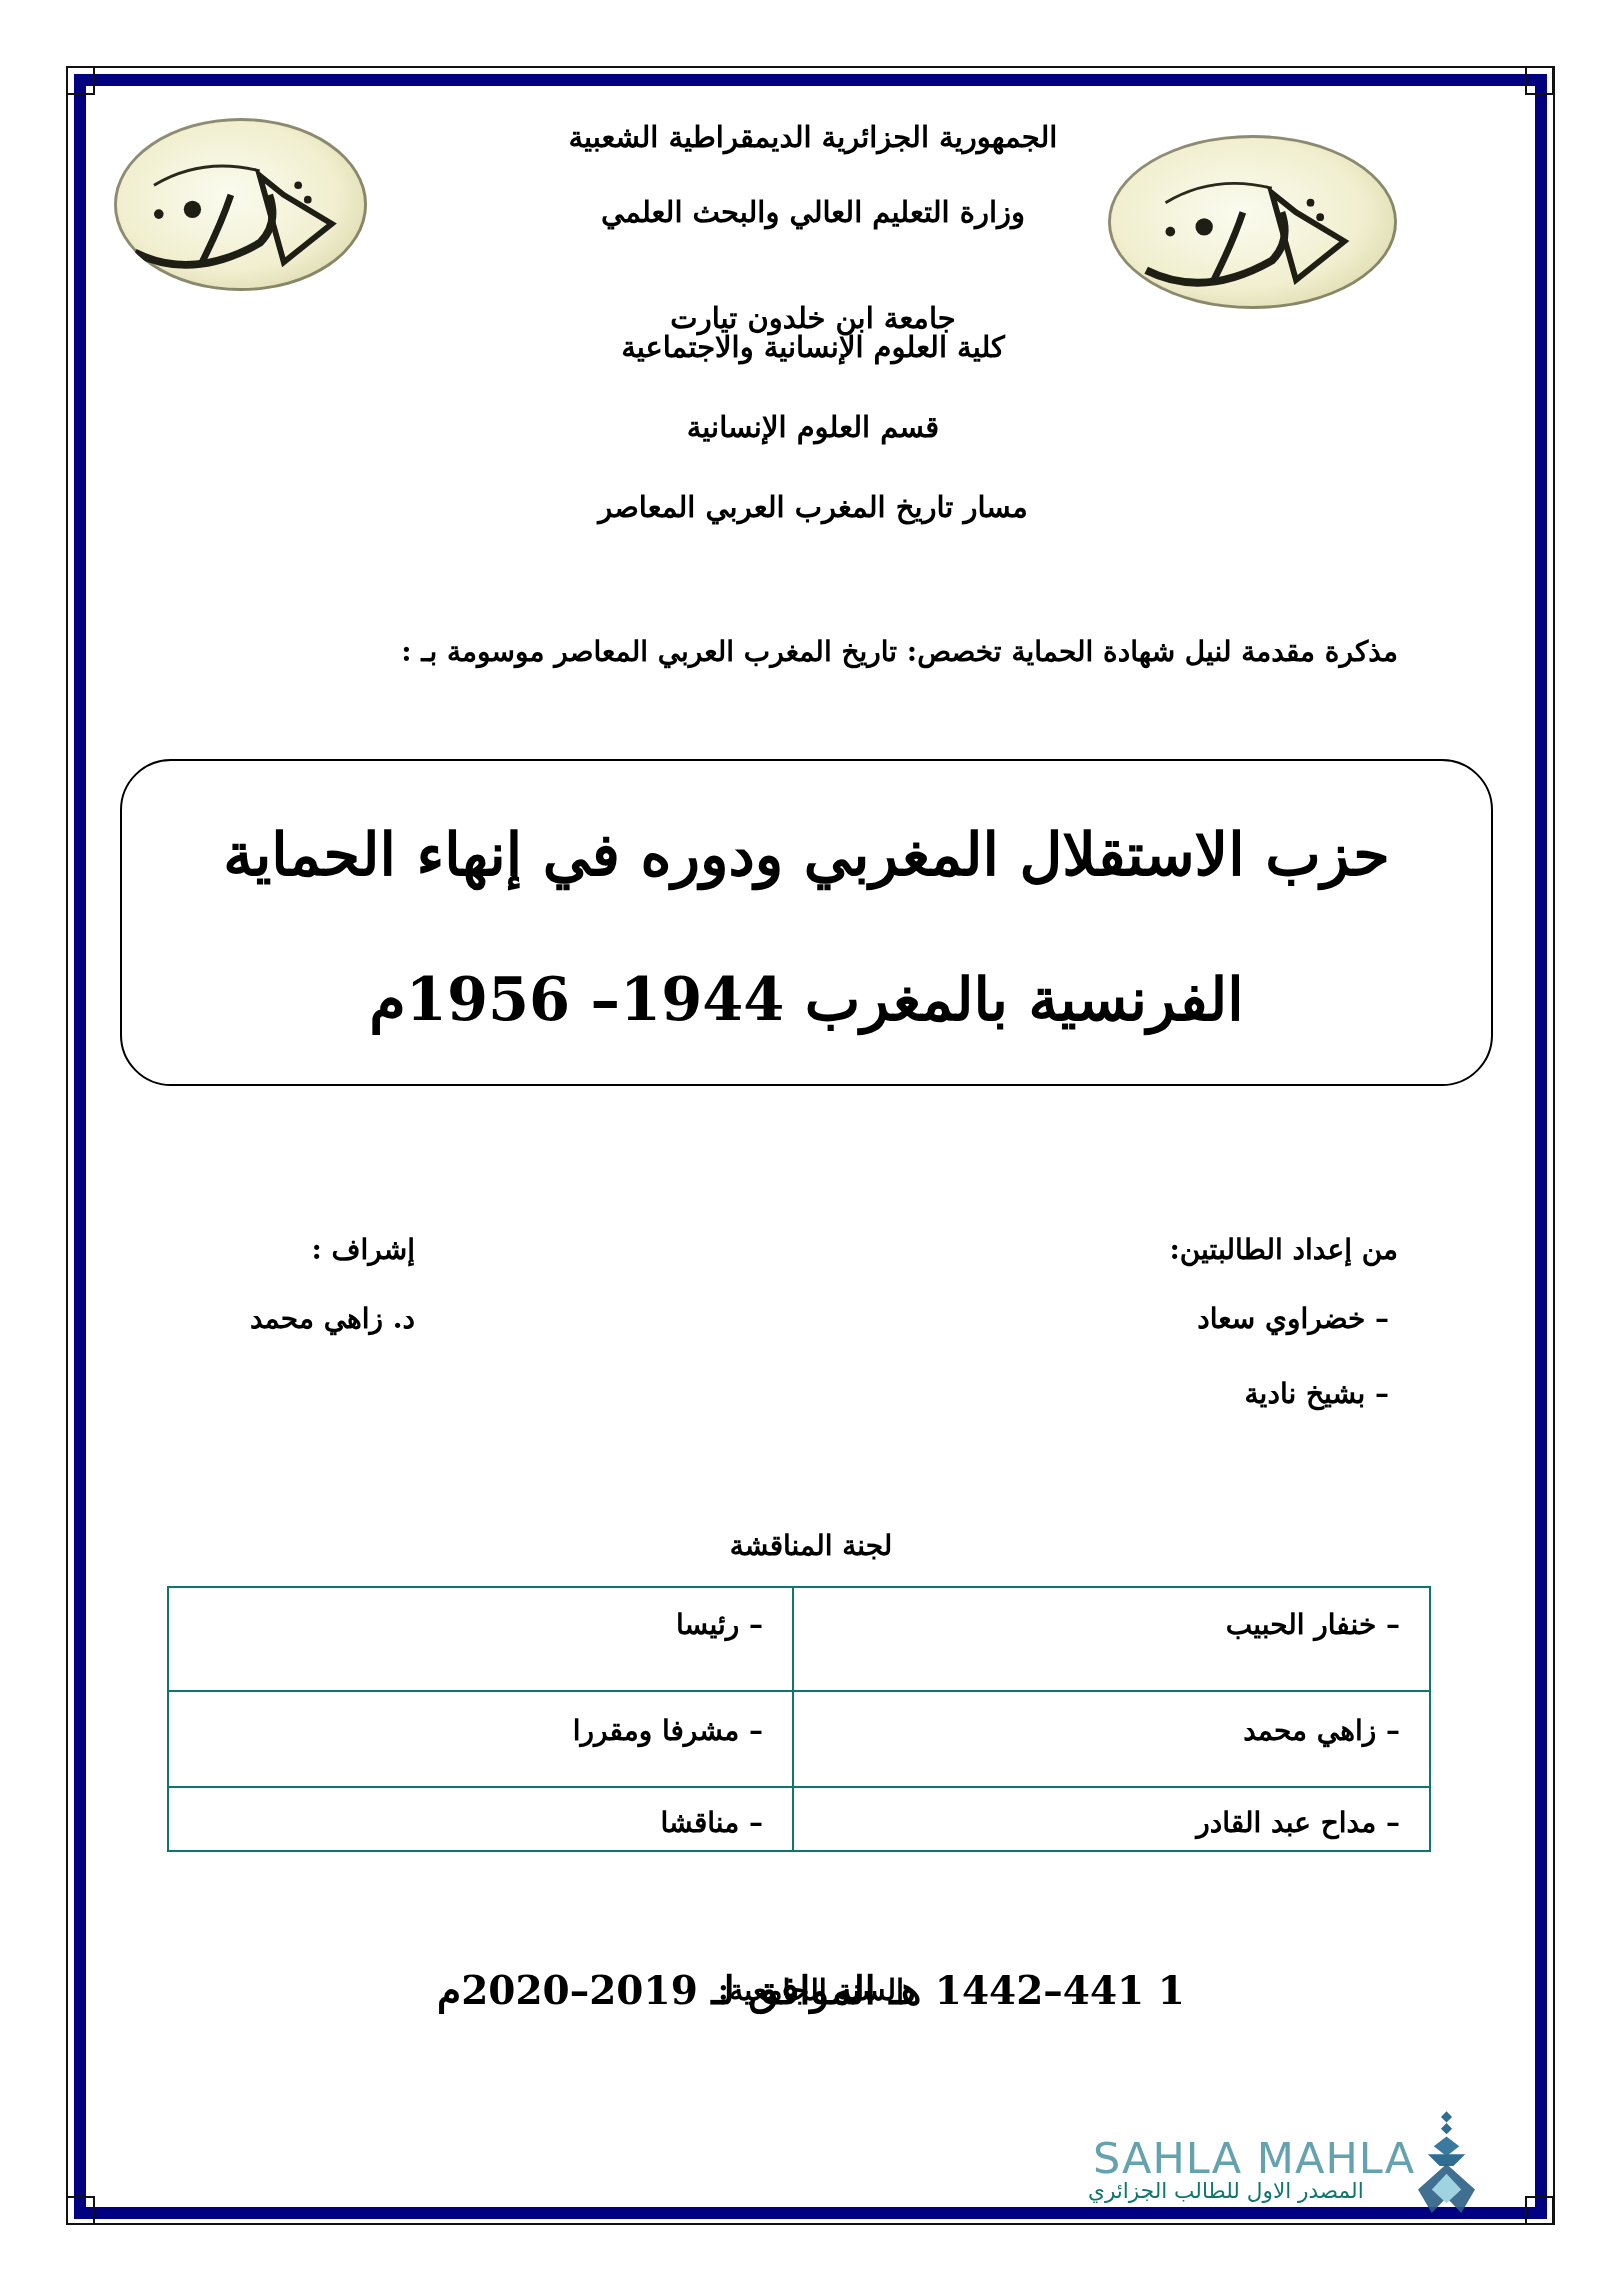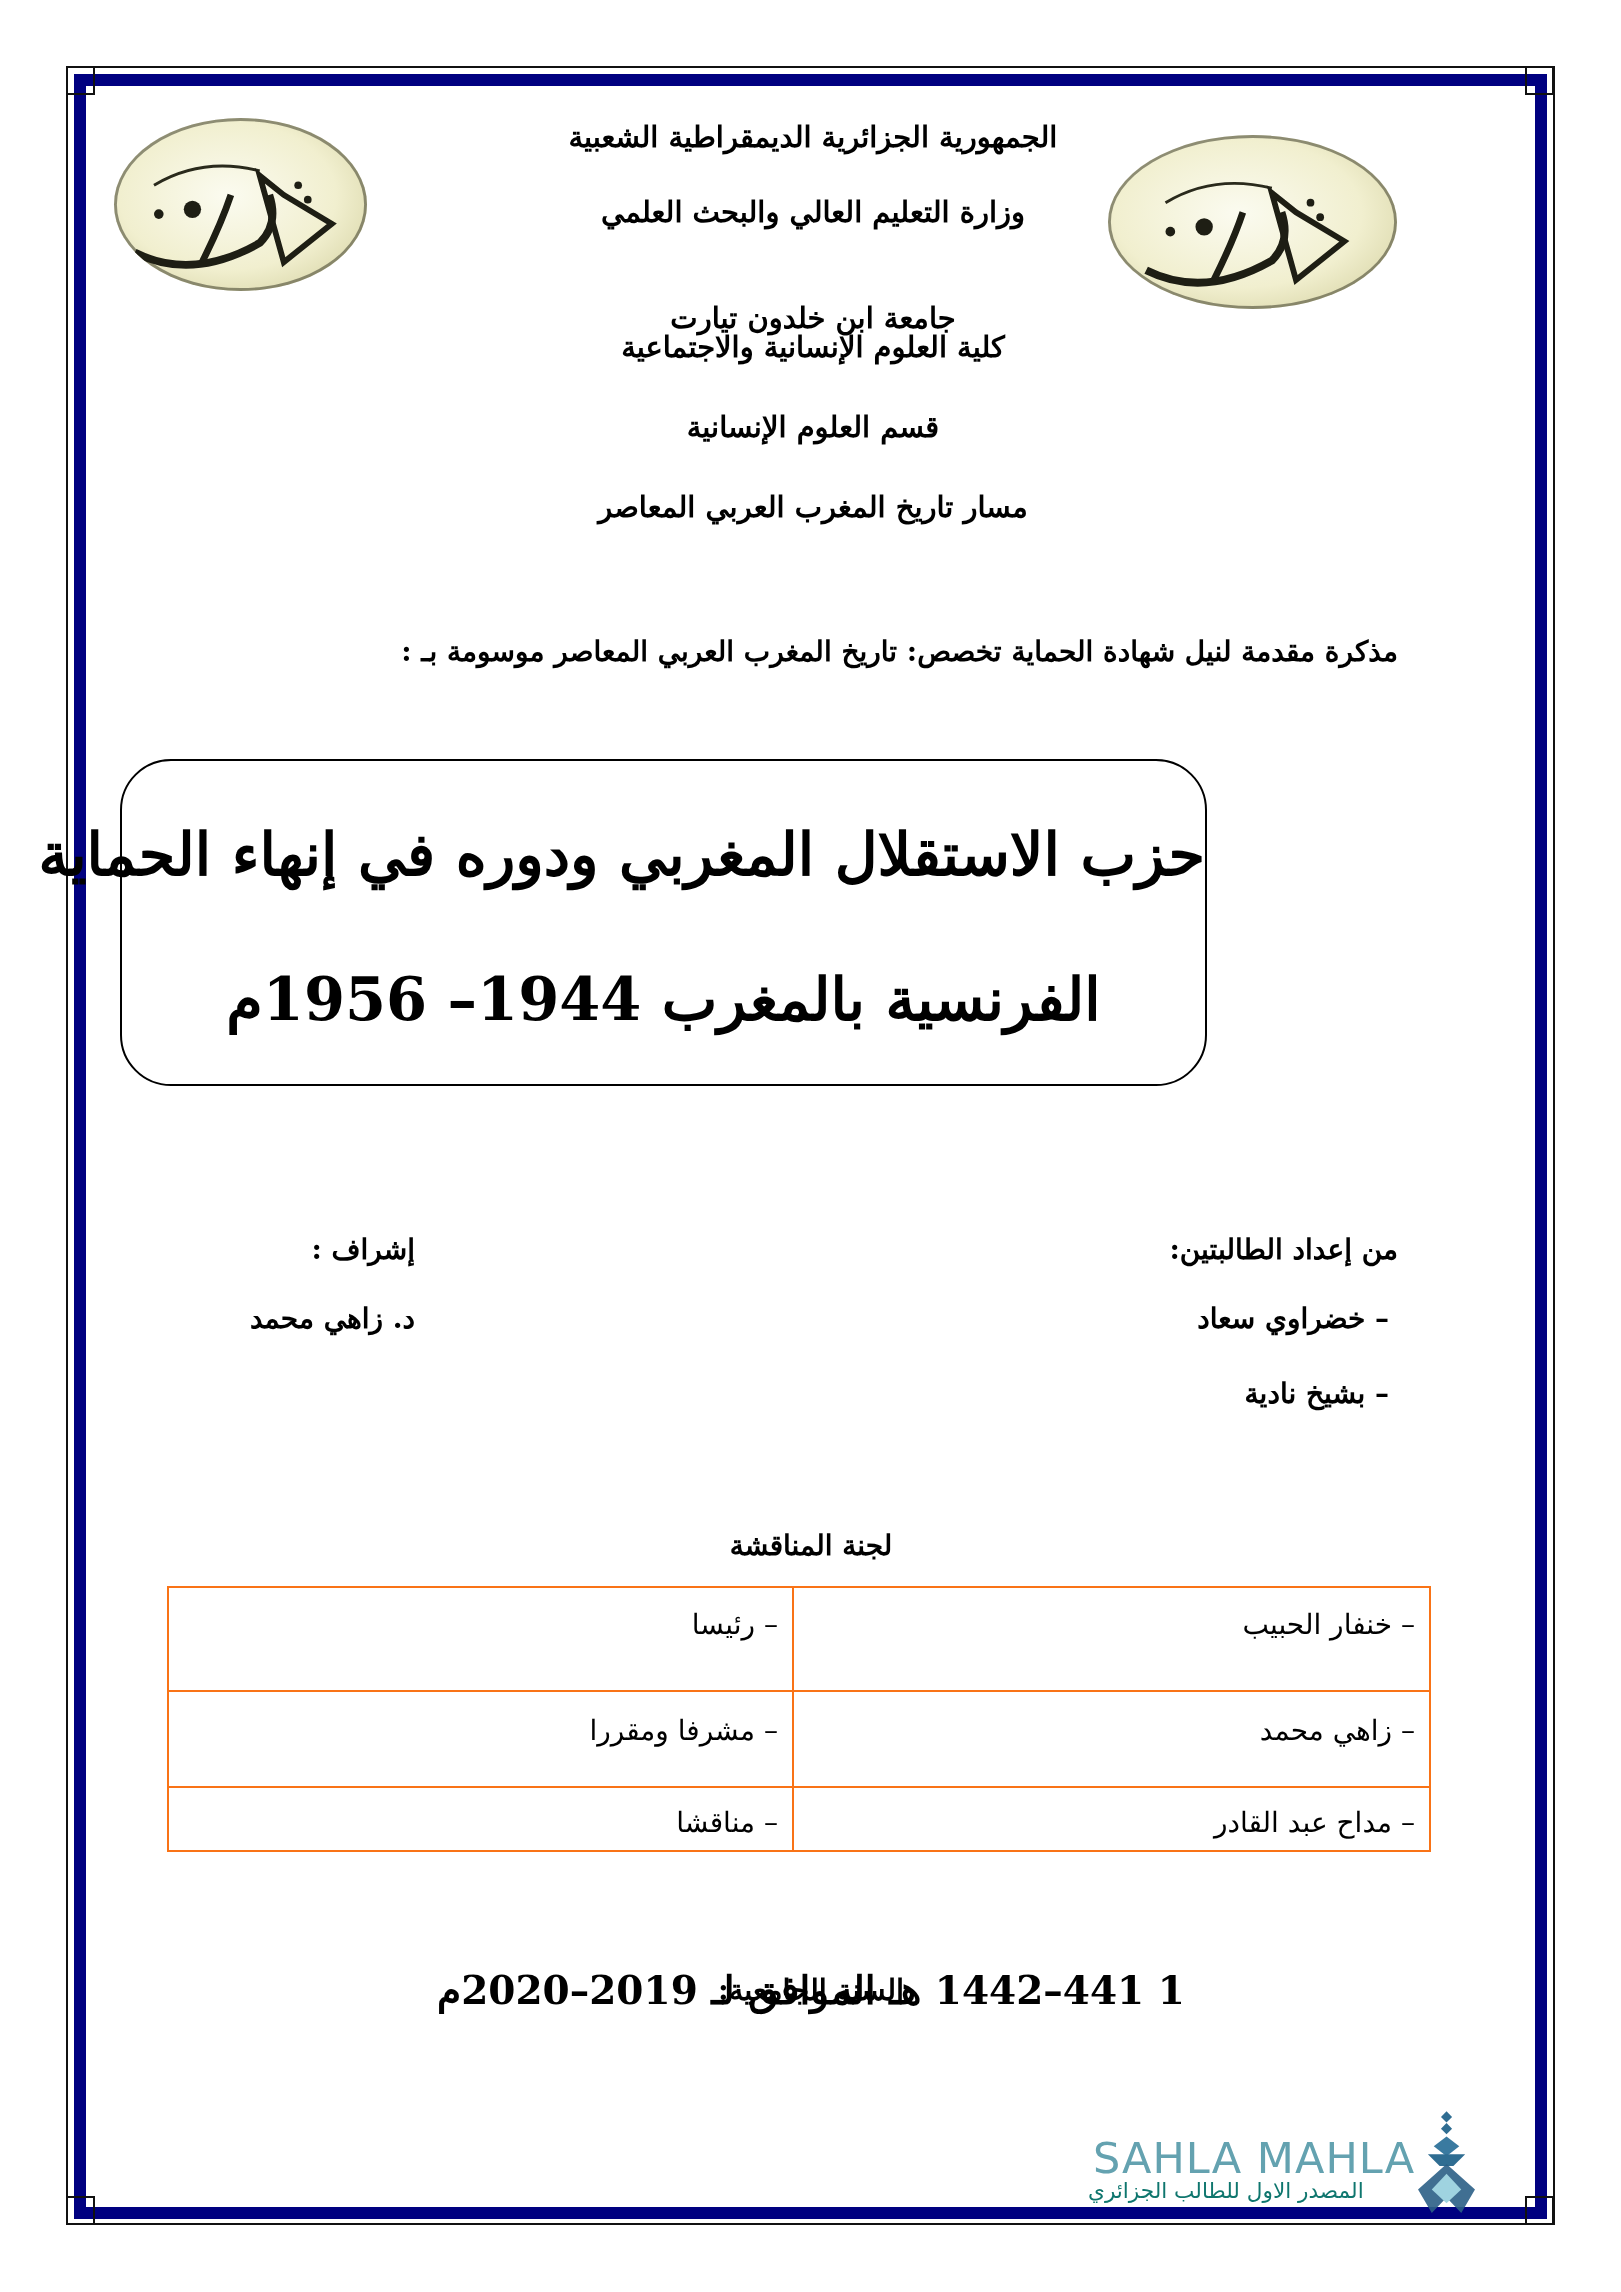--- a/index.html
+++ b/index.html
@@ -17,31 +17,31 @@
     .logo { position: absolute; border-radius: 50%;
             background: radial-gradient(ellipse at 45% 45%, #fbfbf0 0%, #f1efcf 55%, #d9d6a8 85%, #b9b58a 100%);
             box-shadow: inset 0 0 0 2.9px rgba(60,60,40,0.55); overflow: hidden; }
     .logo svg { width: 100%; height: 100%; display: block; }
 
     .hline { position: absolute; left: 421px; width: 784px; text-align: center;
              font-weight: bold; font-size: 29px; direction: rtl; white-space: nowrap; }
 
     .intro { position: absolute; right: 223px; top: 635px; font-weight: bold; font-size: 28px; direction: rtl; white-space: nowrap; }
 
-    .title-box { position: absolute; left: 120px; top: 759px; width: 1087px; height: 327px;
+    .title-box { position: absolute; left: 120px; top: 759px; width: 1373px; height: 327px;
                  border: 2.9px solid #000; border-radius: 51px; box-sizing: border-box; }
     .title-line { position: absolute; left: 0; right: 0; text-align: center; direction: rtl;
                   font-weight: bold; font-size: 59px; white-space: nowrap; }
 
     .rt { position: absolute; direction: rtl; font-weight: bold; font-size: 28px; white-space: nowrap; }
 
     .committee { position: absolute; left: 615px; width: 392px; text-align: center; top: 1529px; font-weight: bold; font-size: 28px; direction: rtl; }
 
     table.jury { position: absolute; left: 167px; top: 1586px; width: 1264px; border-collapse: collapse; direction: rtl; }
-    table.jury td { border: 2px solid #f97316; font-weight: normal; font-size: 28px; padding: 0 14px; vertical-align: top; }
+    table.jury td { border: 2px solid #0f766e; font-weight: bold; font-size: 28px; padding: 0 29px; vertical-align: top; }
     table.jury tr.r1 td { height: 104px; padding-top: 19.6px; box-sizing: border-box; }
     table.jury tr.r2 td { height: 96px; padding-top: 21.6px; box-sizing: border-box; }
     table.jury tr.r3 td { height: 64px; padding-top: 17.6px; box-sizing: border-box; }
 
     .year-label { position: absolute; left: 517px; width: 588px; top: 1973px; text-align: center; font-weight: bold; font-size: 29px; direction: rtl; }
     .year-value { position: absolute; left: 321px; width: 980px; top: 1967px; text-align: center; font-weight: bold; font-size: 39px; direction: rtl; white-space: nowrap; }
 
     .wm-text { position: absolute; left: 1093px; top: 2133px; font-family: "DejaVu Sans", "Liberation Sans", sans-serif;
                font-size: 43px; color: #64a2b0; letter-spacing: 1px; white-space: nowrap; }
     .wm-sub { position: absolute; left: 1088px; top: 2178px; font-family: "DejaVu Sans", "Liberation Sans", sans-serif;

